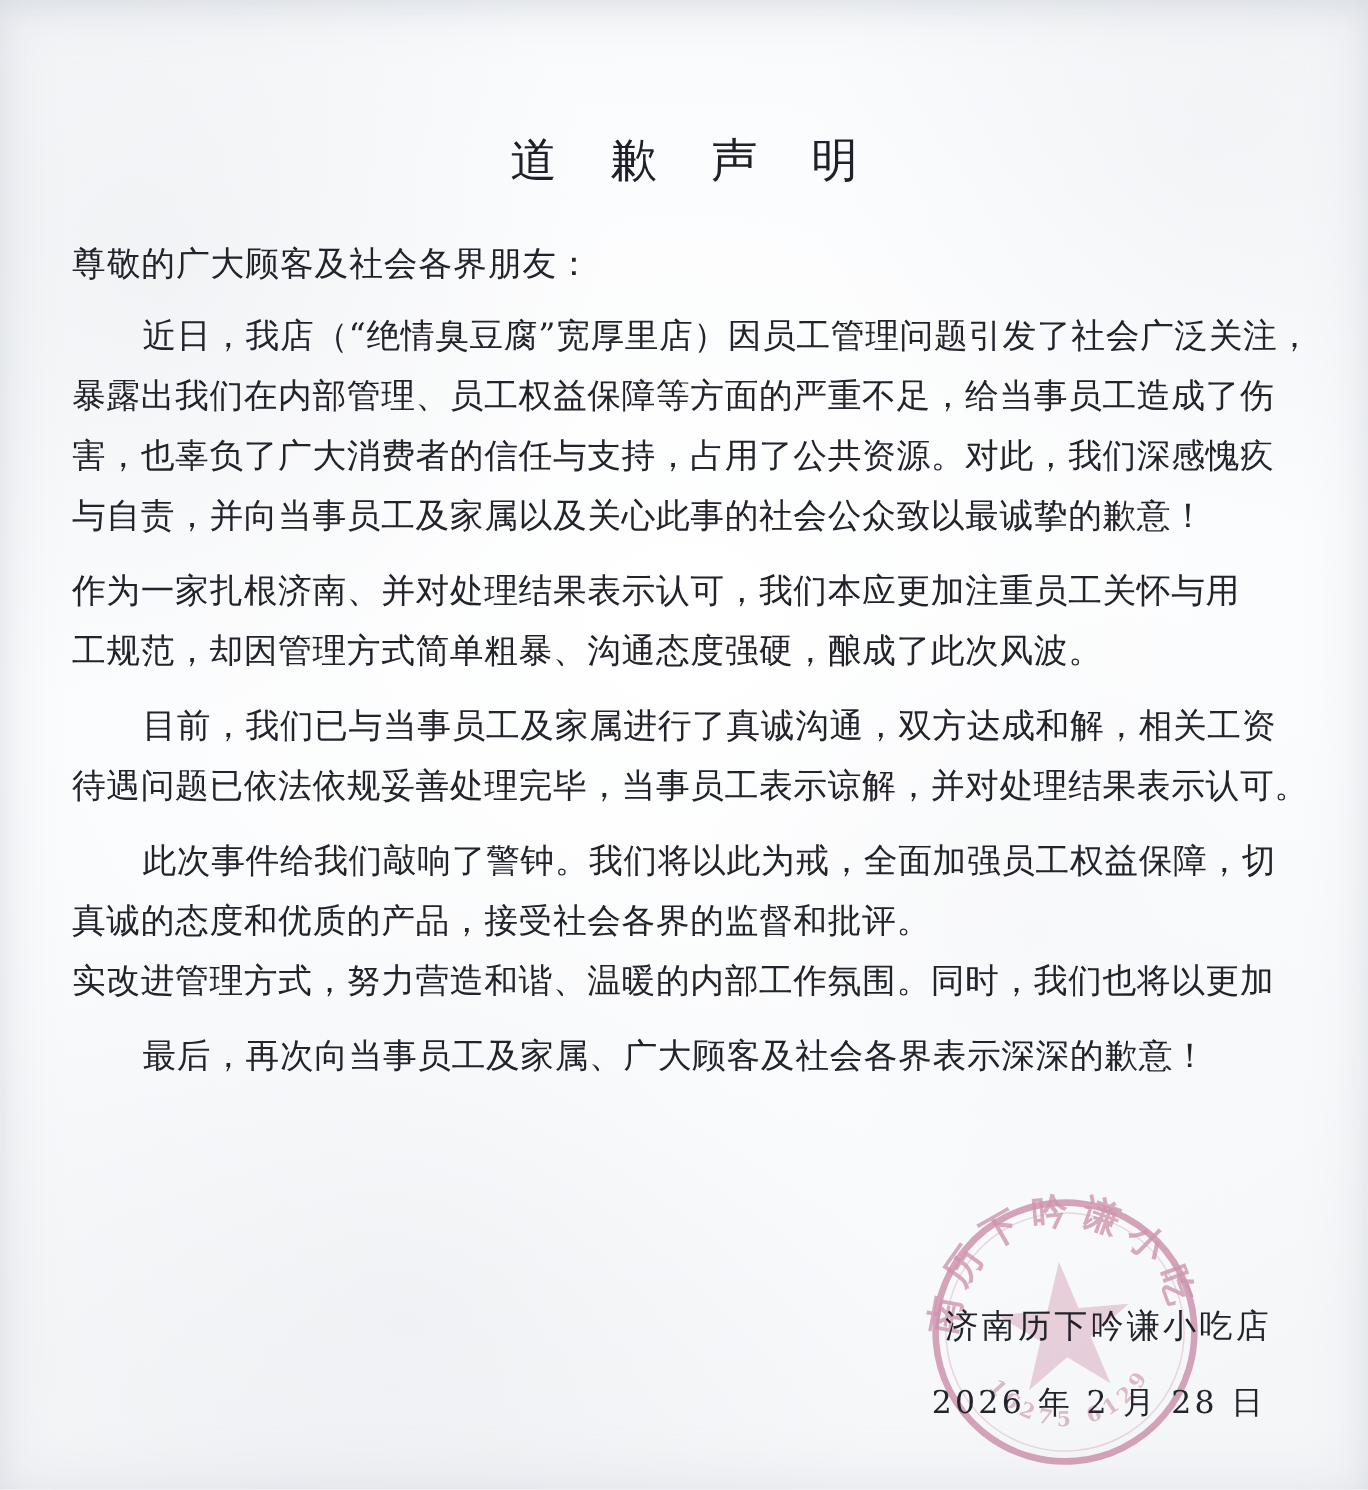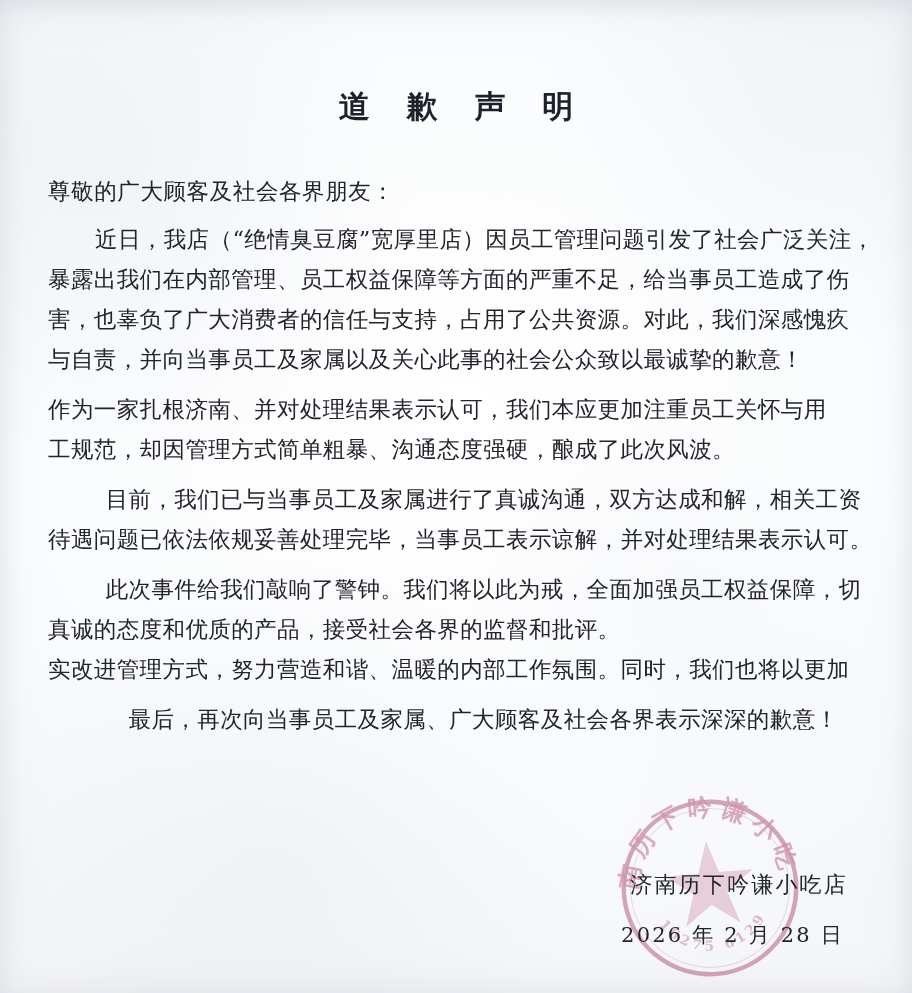--- a/index.html
+++ b/index.html
@@ -50,29 +50,29 @@
   
   .doc-title {
     position: absolute;
     top: 86px;
     left: 0;
     width: 912px;
     text-align: center;
     font-size: 31px;
     letter-spacing: 13px;
     text-indent: 13px;
-    font-weight: 700;
+    font-weight: 400;
     color: #20202a;
     font-family: "DejaVu Serif", "Liberation Serif", serif;
   }
 
   
   .body-block {
     position: absolute;
-    top: 171px;
+    top: 156px;
     left: 48px;
     width: 824px;
   }
   .salutation {
     font-size: 22.5px;
     line-height: 40px;
     letter-spacing: 0.6px;
     color: #23232c;
     margin-bottom: 8px;
   }
@@ -82,21 +82,20 @@
     letter-spacing: 0.4px;
     color: #23232c;
     margin: 0 0 10px 0;
   }
   .para .ln {
     display: block;
     white-space: nowrap;
   }
   .para .ln.indent {
     text-indent: 47px;
-    text-align: center;
   }
 
   
   .sign-block {
     position: absolute;
     right: 64px;
     top: 868px;
     width: 320px;
     text-align: right;
     z-index: 4;

